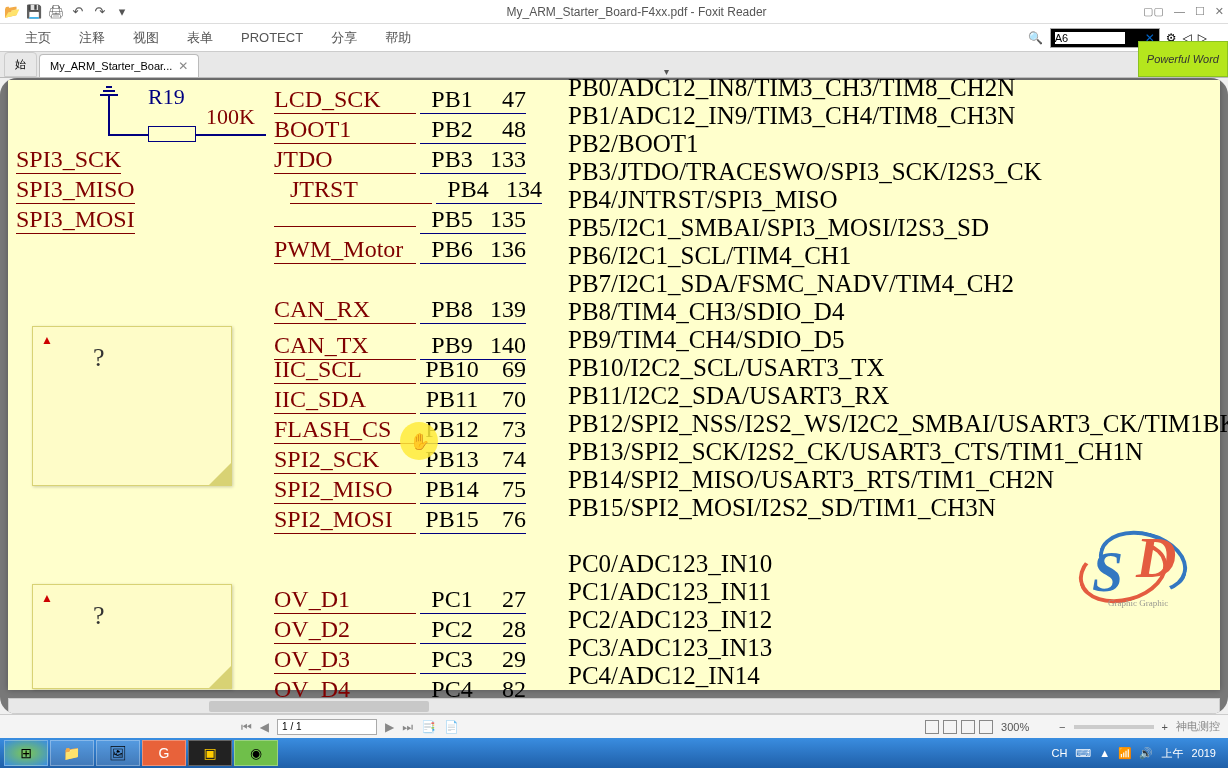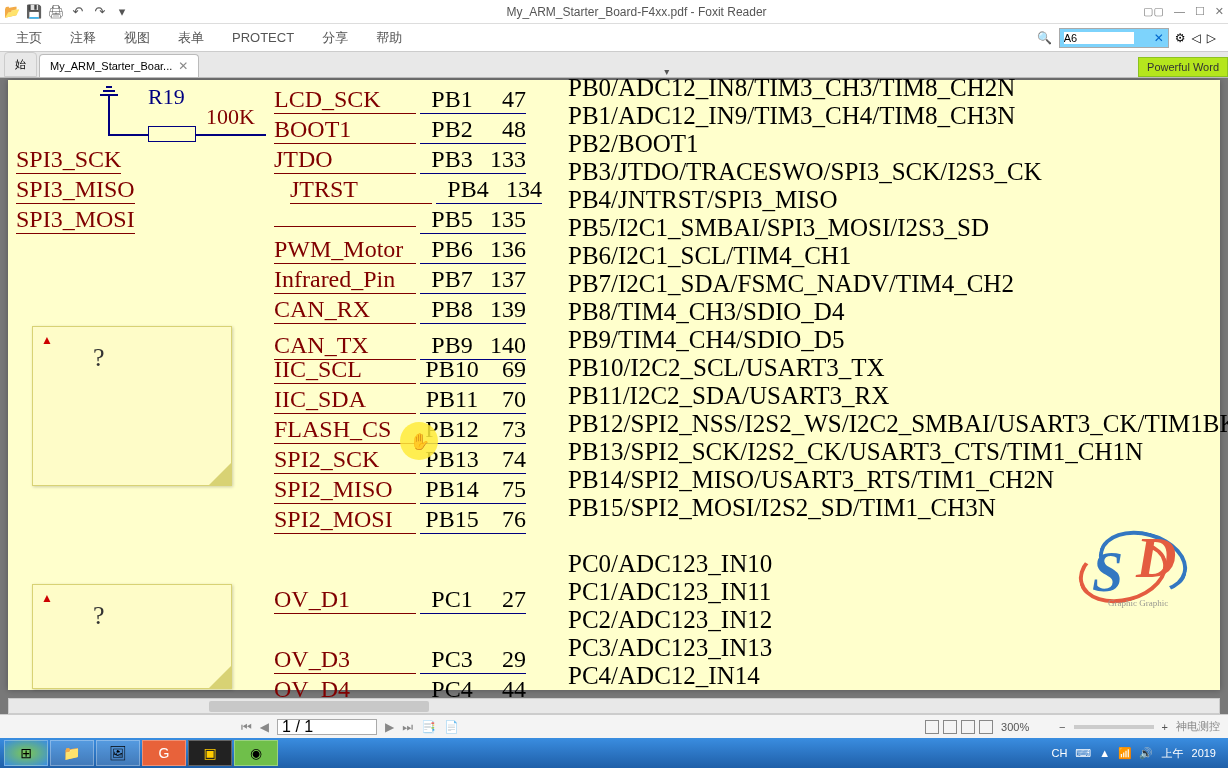--- a/index.html
+++ b/index.html
@@ -7,38 +7,38 @@
 
 
 .titlebar { height: 24px; background: #fff; display: flex; align-items: center; padding: 0 4px; border-bottom: 1px solid #ddd; }
 .titlebar .qat { display: flex; gap: 6px; align-items: center; }
 .titlebar .qat-icon { width: 16px; height: 16px; display: inline-flex; align-items: center; justify-content: center; font-size: 13px; color: #555; }
 .titlebar .title { flex: 1; text-align: center; color: #555; font-size: 12px; }
 .titlebar .win-ctrl { display: flex; gap: 10px; color: #777; }
 .titlebar .win-ctrl span { font-size: 11px; }
 
 
-.menubar { height: 28px; background: #fff; display: flex; align-items: center; padding: 0 12px; gap: 20px; border-bottom: 1px solid #ccc; }
+.menubar { height: 28px; background: #fff; display: flex; align-items: center; padding: 0 21px; gap: 20px; border-bottom: 1px solid #ccc; }
 .menubar .item { color: #555; font-size: 13px; padding: 4px 4px; }
 .menubar .spacer { flex: 1; }
 .menubar .right-tools { display: flex; align-items: center; gap: 6px; }
-.searchbox { border: 1px solid #aaa; height: 20px; width: 110px; display: flex; align-items: center; padding: 0 4px; background: #7dd3fc; }
+.searchbox { border: 1px solid #aaa; height: 20px; width: 110px; display: flex; align-items: center; padding: 0 4px; background: #000000; }
 .searchbox input { border: none; outline: none; width: 70px; font-size: 11px; }
 .searchbox .clr { color: #06c; margin-left: auto; font-size: 12px; }
 
 
 .tabbar { height: 26px; background: #e8e8e8; display: flex; align-items: flex-end; border-bottom: 1px solid #bbb; padding-left: 4px; }
 .tab { background: #fff; border: 1px solid #bbb; border-bottom: none; border-radius: 4px 4px 0 0; padding: 4px 10px; font-size: 11px; display: flex; align-items: center; gap: 6px; margin-right: 2px; }
 .tab.start { background: #e8e8e8; border: 1px solid #ccc; }
 .tab .close { color: #888; font-size: 12px; }
-.tabbar .right-badge { margin-left: auto; background: #b5e61d; color: #333; padding: 3px 8px; font-size: 11px; border: 1px solid #8bc220; }
+.tabbar .right-badge { margin-left: auto; background: #b5e61d; color: #333; padding: 11px 8px; font-size: 11px; border: 1px solid #8bc220; font-style: italic; }
 .tabbar .tri { margin-left: auto; color: #555; font-size: 10px; padding-right: 6px; }
 
 
-.doc-area { position: absolute; top: 78px; left: 0; right: 0; bottom: 54px; background: #787878; overflow: hidden; }
+.doc-area { position: absolute; top: 78px; left: 0; right: 0; bottom: 54px; background: #787878; overflow: hidden; border-radius: 17px; }
 .page { position: absolute; left: 8px; top: 2px; width: 1212px; height: 610px; background: #FFFFCC; box-shadow: 0 0 6px rgba(0,0,0,0.3); font-family: "Times New Roman", serif; }
 
 
 .sch { position: absolute; left: 0; top: 0; width: 540px; height: 100%; }
 .sch-row { position: absolute; font-size: 24px; color: #800000; }
 .sch-row .net { display: inline-block; border-bottom: 1.5px solid #800000; padding-bottom: 0px; }
 .sch-row .pin { display: inline-block; width: 64px; text-align: center; color: #000; border-bottom: 1.5px solid #000080; margin-left: 4px; }
 .sch-row .num { display: inline-block; width: 42px; text-align: right; color: #000; border-bottom: 1.5px solid #000080; }
 .sch-left-label { position: absolute; font-size: 24px; color: #800000; border-bottom: 1.5px solid #800000; }
 
@@ -64,21 +64,21 @@
 .cursor-hand { position: absolute; font-size: 16px; color: #000; }
 
 
 .hscroll { position: absolute; left: 8px; bottom: 0; height: 16px; width: 1212px; background: #e8e8e8; border: 1px solid #ccc; }
 .hscroll .thumb { position: absolute; left: 200px; top: 2px; width: 220px; height: 11px; background: #c8c8c8; border-radius: 2px; }
 
 
 .statusbar { position: absolute; left: 0; right: 0; bottom: 30px; height: 24px; background: #f4f4f4; border-top: 1px solid #ccc; display: flex; align-items: center; font-size: 11px; color: #555; padding: 0 8px; }
 .statusbar .nav { margin: 0 auto; display: flex; align-items: center; gap: 8px; }
 .statusbar .nav .btn { color: #888; font-size: 12px; }
-.statusbar .pageinput { border: 1px solid #aaa; width: 100px; height: 16px; padding: 0 4px; font-size: 16px; }
+.statusbar .pageinput { border: 1px solid #aaa; width: 100px; height: 16px; padding: 0 4px; font-size: 10px; }
 .statusbar .right { margin-left: auto; display: flex; align-items: center; gap: 8px; }
 .statusbar .zoom { width: 50px; }
 
 
 .taskbar { position: absolute; left: 0; right: 0; bottom: 0; height: 30px; background: linear-gradient(#3a8de0, #1f5fa8); display: flex; align-items: center; padding: 0 4px; }
 .taskbar .tbitem { width: 44px; height: 26px; margin-right: 2px; border: 1px solid rgba(255,255,255,0.3); background: rgba(255,255,255,0.15); display: flex; align-items: center; justify-content: center; font-size: 14px; }
 .taskbar .tray { margin-left: auto; display: flex; align-items: center; gap: 8px; color: #fff; font-size: 11px; padding-right: 8px; }
 
 
 .logo { position: absolute; right: 12px; bottom: 58px; width: 140px; height: 110px; opacity: 0.85; pointer-events: none; }
@@ -160,32 +160,32 @@
     <div class="sch" id="sch-container">
         <div class="sch-left-label" style="left: 8px; top: 66px;">SPI3_SCK</div>
         <div class="sch-left-label" style="left: 8px; top: 96px;">SPI3_MISO</div>
         <div class="sch-left-label" style="left: 8px; top: 126px;">SPI3_MOSI</div>
         <div class="sch-row" style="left: 266px; top: 6px;"><span class="net" style="width:142px;display:inline-block">LCD_SCK</span><span class="pin">PB1</span><span class="num">47</span></div>
         <div class="sch-row" style="left: 266px; top: 36px;"><span class="net" style="width:142px;display:inline-block">BOOT1</span><span class="pin">PB2</span><span class="num">48</span></div>
         <div class="sch-row" style="left: 266px; top: 66px;"><span class="net" style="width:142px;display:inline-block">JTDO</span><span class="pin">PB3</span><span class="num">133</span></div>
         <div class="sch-row" style="left: 266px; top: 96px; margin-left: 16px;"><span class="net" style="width:142px;display:inline-block">JTRST</span><span class="pin">PB4</span><span class="num">134</span></div>
         <div class="sch-row" style="left: 266px; top: 126px;"><span class="net" style="width:142px;display:inline-block"></span><span class="pin">PB5</span><span class="num">135</span></div>
         <div class="sch-row" style="left: 266px; top: 156px;"><span class="net" style="width:142px;display:inline-block">PWM_Motor</span><span class="pin">PB6</span><span class="num">136</span></div>
-        <div class="sch-row" style="left: 266px; top: 186px;"><span class="net" style="width:142px;display:inline-block">Infrared_Pin</span><span class="pin">PB7</span><span class="num">137</span></div>
         <div class="sch-row" style="left: 266px; top: 216px;"><span class="net" style="width:142px;display:inline-block">CAN_RX</span><span class="pin">PB8</span><span class="num">139</span></div>
         <div class="sch-row" style="left: 266px; top: 252px;"><span class="net" style="width:142px;display:inline-block">CAN_TX</span><span class="pin">PB9</span><span class="num">140</span></div>
         <div class="sch-row" style="left: 266px; top: 276px;"><span class="net" style="width:142px;display:inline-block">IIC_SCL</span><span class="pin">PB10</span><span class="num">69</span></div>
         <div class="sch-row" style="left: 266px; top: 306px;"><span class="net" style="width:142px;display:inline-block">IIC_SDA</span><span class="pin">PB11</span><span class="num">70</span></div>
         <div class="sch-row" style="left: 266px; top: 336px;"><span class="net" style="width:142px;display:inline-block">FLASH_CS</span><span class="pin">PB12</span><span class="num">73</span></div>
         <div class="sch-row" style="left: 266px; top: 366px;"><span class="net" style="width:142px;display:inline-block">SPI2_SCK</span><span class="pin">PB13</span><span class="num">74</span></div>
         <div class="sch-row" style="left: 266px; top: 396px;"><span class="net" style="width:142px;display:inline-block">SPI2_MISO</span><span class="pin">PB14</span><span class="num">75</span></div>
         <div class="sch-row" style="left: 266px; top: 426px;"><span class="net" style="width:142px;display:inline-block">SPI2_MOSI</span><span class="pin">PB15</span><span class="num">76</span></div>
         <div class="sch-row" style="left: 266px; top: 506px;"><span class="net" style="width:142px;display:inline-block">OV_D1</span><span class="pin">PC1</span><span class="num">27</span></div>
+        <div class="sch-row" style="left: 266px; top: 536px;"><span class="net" style="width:142px;display:inline-block">OV_D2</span><span class="pin">PC2</span><span class="num">28</span></div>
         <div class="sch-row" style="left: 266px; top: 566px;"><span class="net" style="width:142px;display:inline-block">OV_D3</span><span class="pin">PC3</span><span class="num">29</span></div>
-        <div class="sch-row" style="left: 266px; top: 596px;"><span class="net" style="width:142px;display:inline-block">OV_D4</span><span class="pin">PC4</span><span class="num">44</span></div>
+        <div class="sch-row" style="left: 266px; top: 596px;"><span class="net" style="width:142px;display:inline-block">OV_D4</span><span class="pin">PC4</span><span class="num">82</span></div>
       </div>
 
     <div class="sticky" style="left:24px;top:246px">
       <span class="tri">▲</span>
       <span class="q">?</span>
     </div>
     <div class="sticky" style="left:24px;top:504px;height:105px">
       <span class="tri">▲</span>
       <span class="q">?</span>
     </div>

